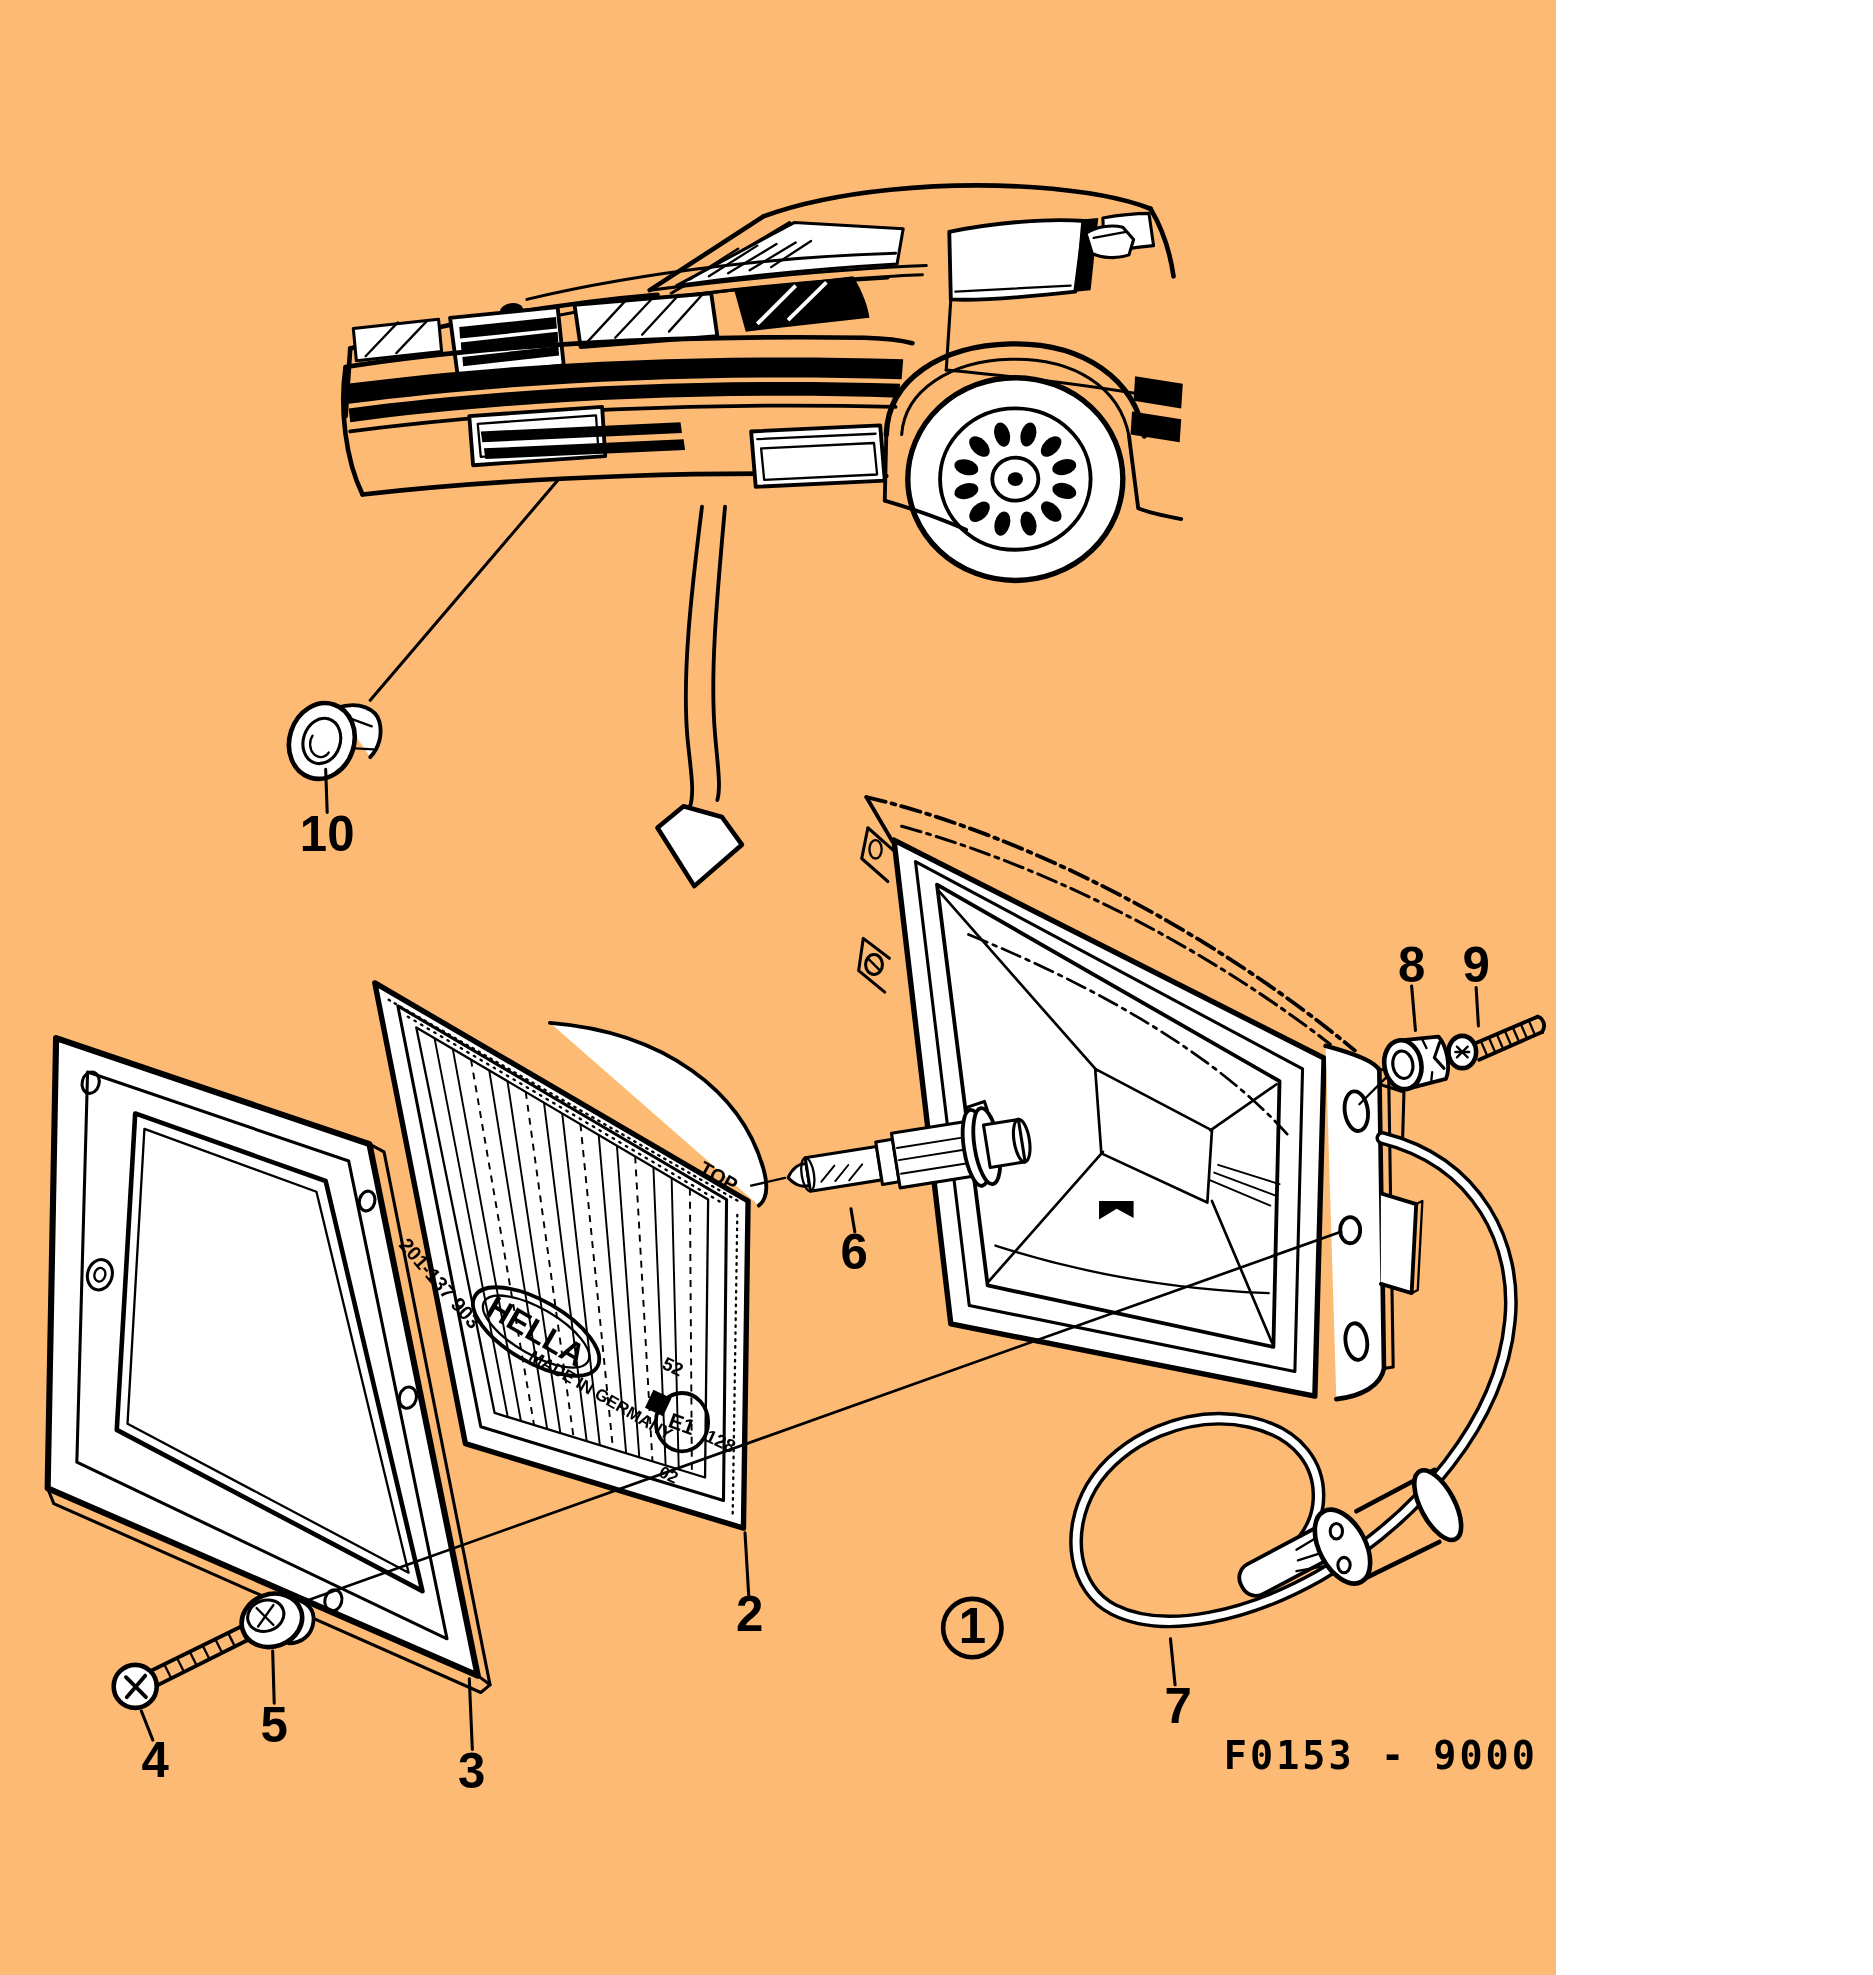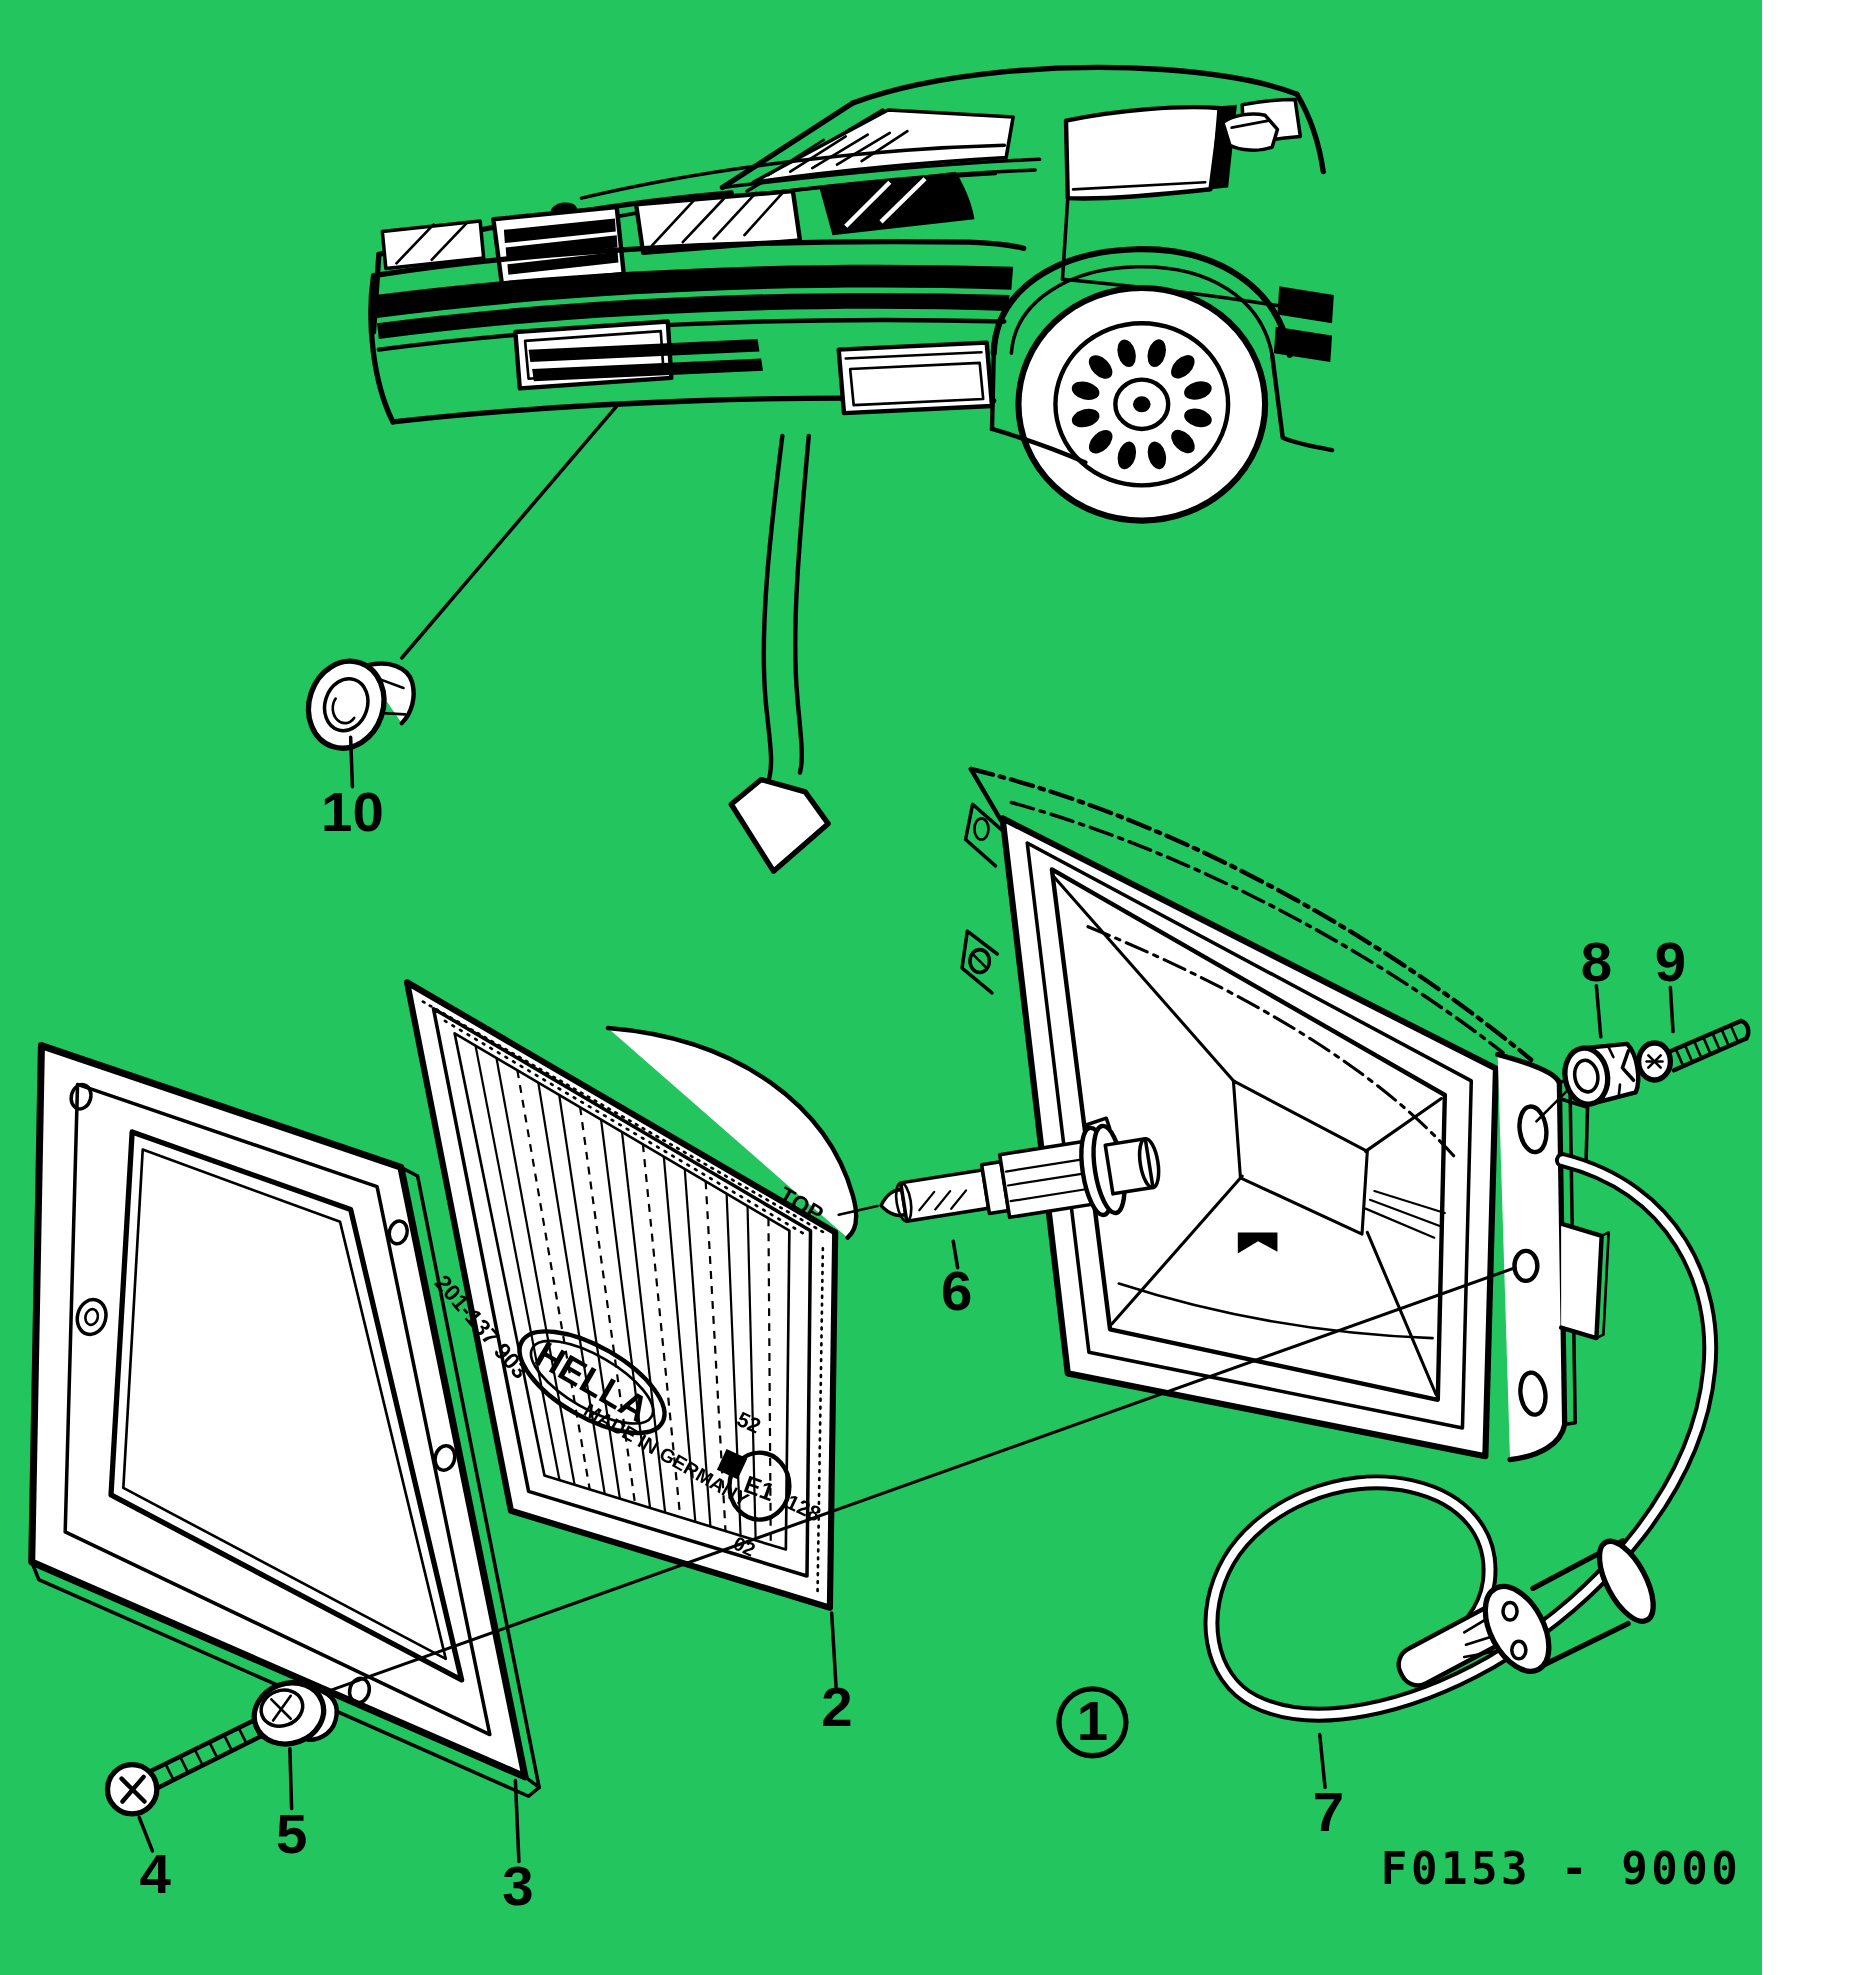--- a/index.html
+++ b/index.html
@@ -1,17 +1,17 @@
 <!DOCTYPE html>
 <html style="font-size:15px"><head>
 <meta charset="utf-8">
 <style>
   html,body{margin:0;padding:0;background:#fff;}
-  .stage{position:relative;width:1762px;height:1975px;background:#22c55e;overflow:hidden;
-         font-family:"Liberation Sans",sans-serif;}
+  .stage{position:relative;width:1536px;height:1975px;background:#fdba74;overflow:hidden;
+         font-family:"Liberation Sans",sans-serif;padding-left:20px;}
   svg{display:block;width:100%;height:100%;}
   .callout{font-family:"Liberation Sans",sans-serif;font-weight:bold;font-size:64px;fill:#000;}
   .code{font-family:"DejaVu Sans Mono",monospace;font-weight:bold;font-size:50px;letter-spacing:4px;fill:#000;}
   .mold{font-family:"Liberation Sans",sans-serif;font-weight:bold;fill:#000;}
   .ol{stroke:#000;fill:none;stroke-linecap:round;stroke-linejoin:round;}
   .wf{stroke:#000;fill:#fff;stroke-linecap:round;stroke-linejoin:round;}
   .bk{fill:#000;stroke:none;}
 </style>
 </head>
 <body>

